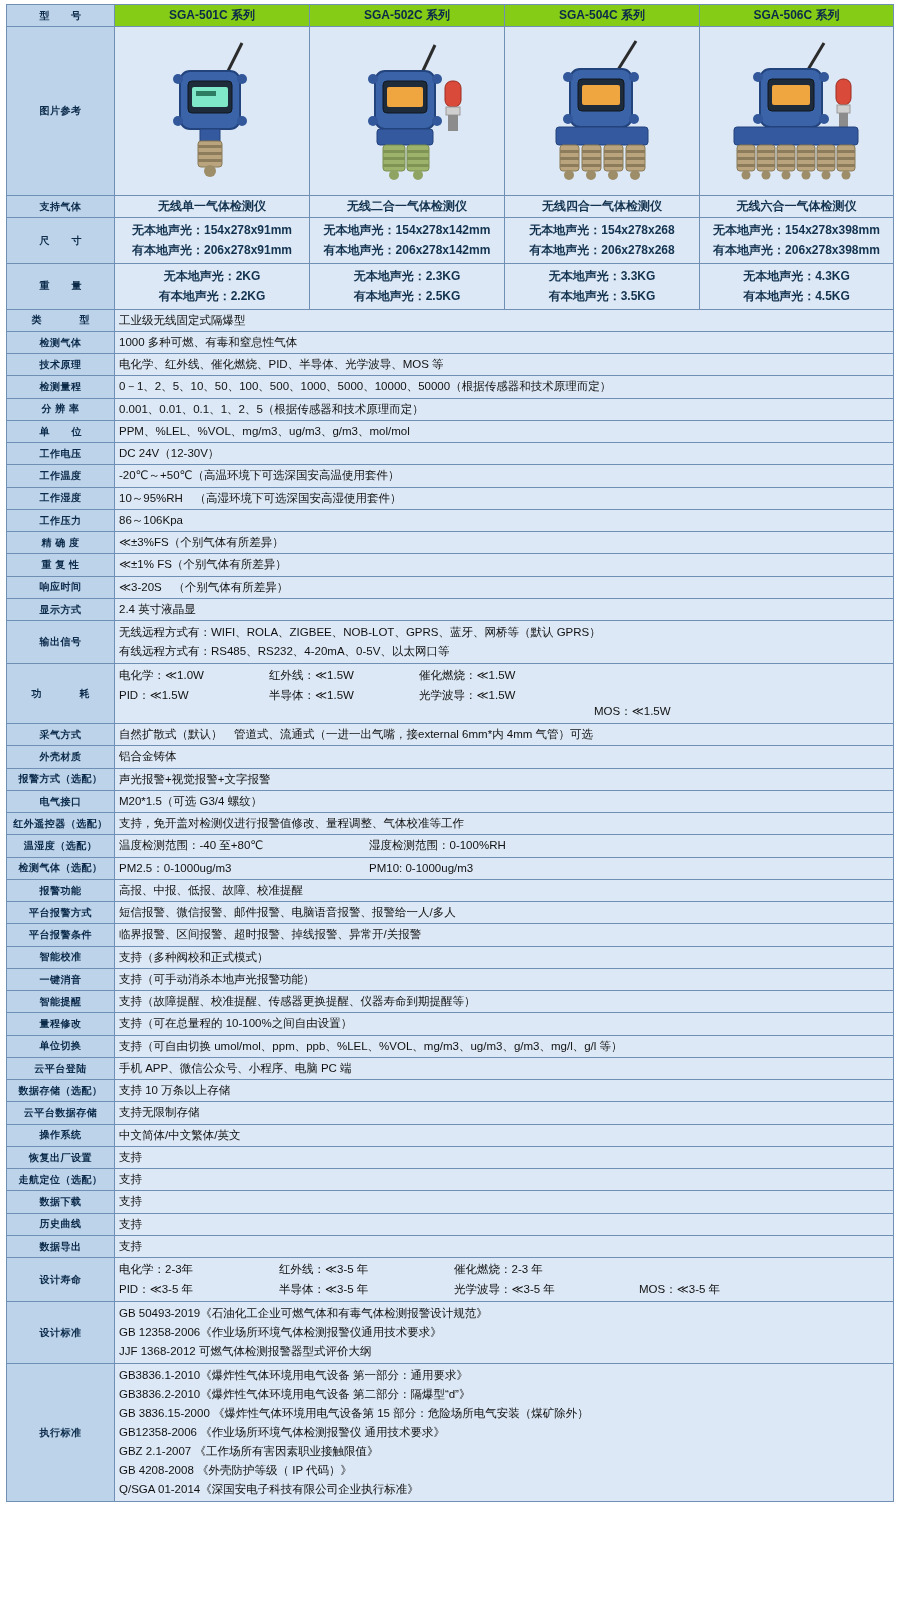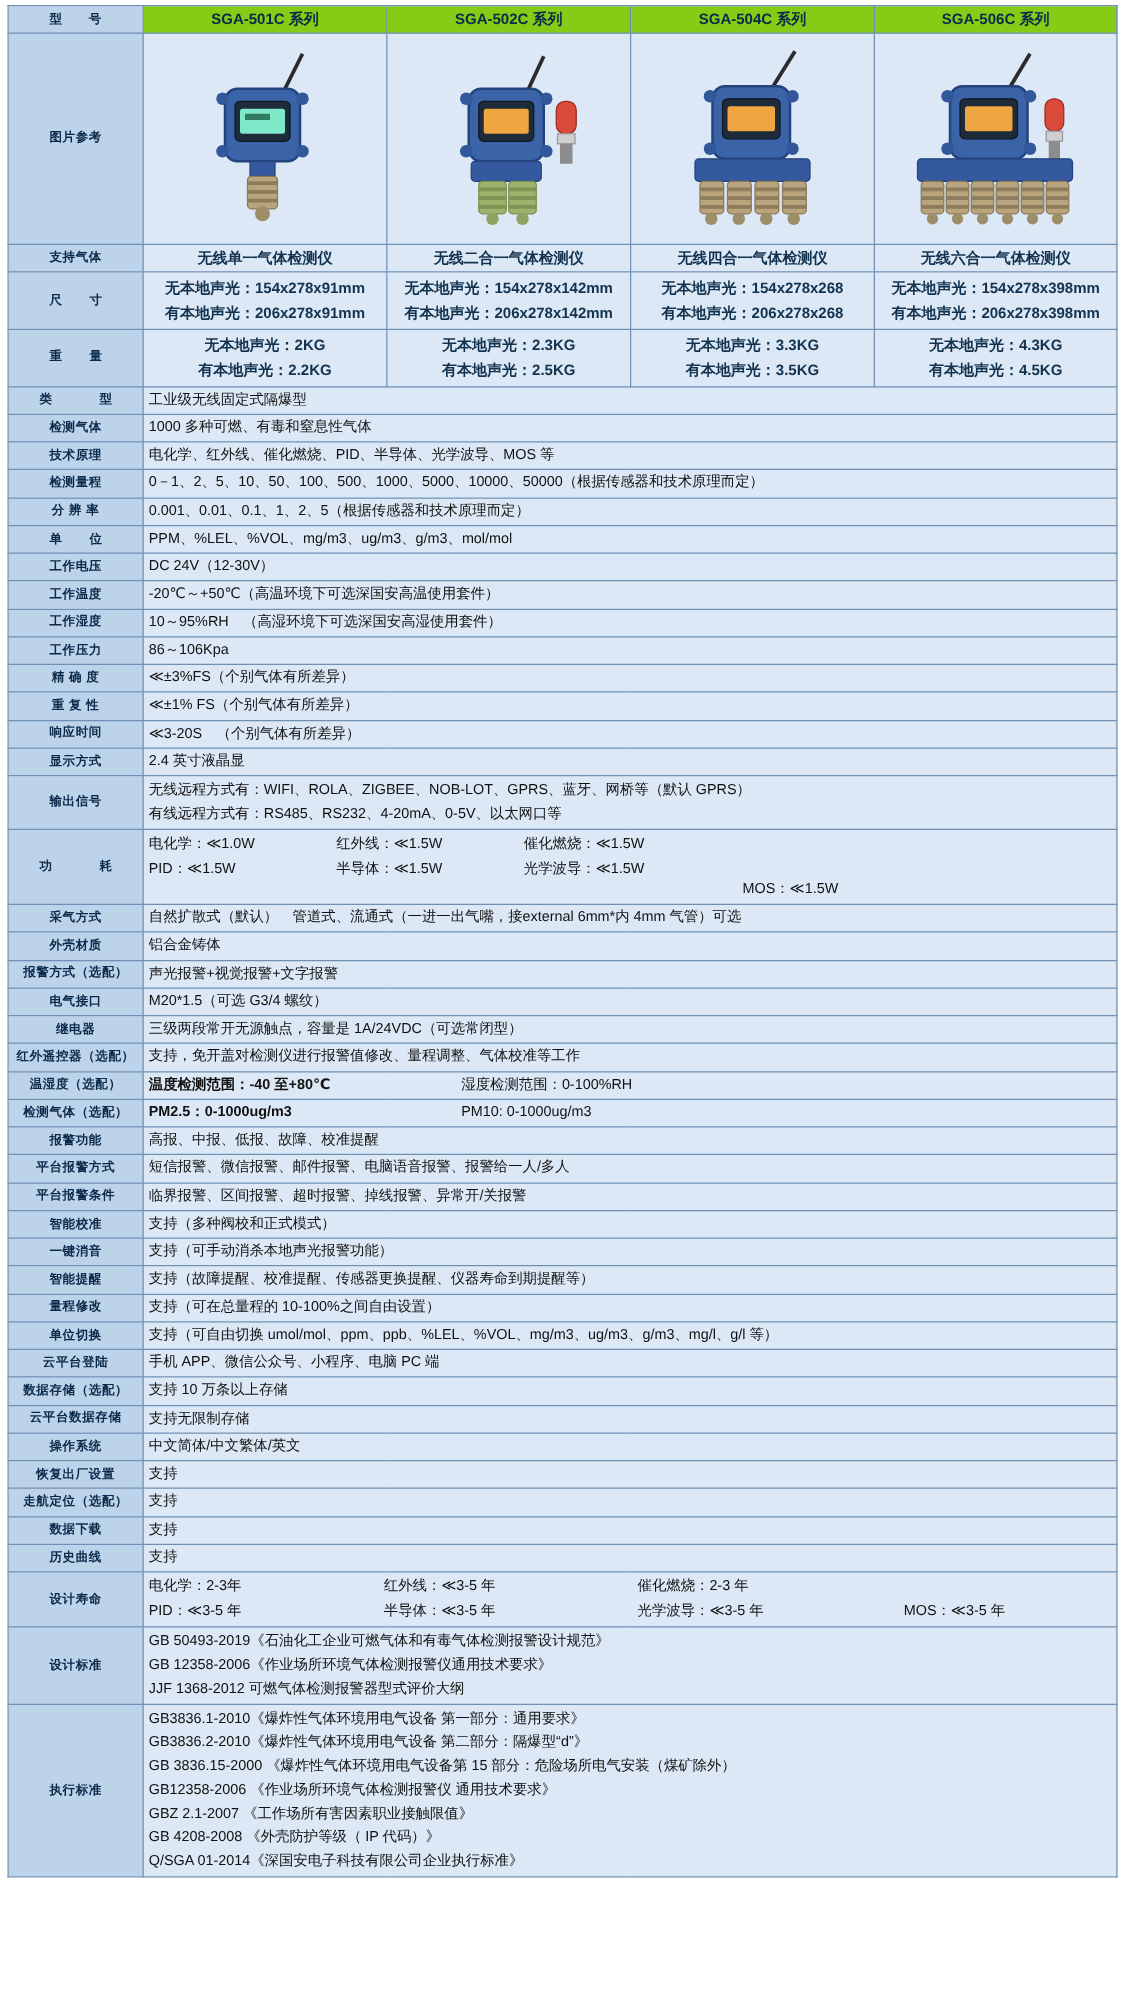--- a/index.html
+++ b/index.html
@@ -64,29 +64,29 @@
     height: 168px;
     padding: 2px;
   }
   .twoline > div { line-height: 1.7; white-space: nowrap; }
   .pw-row { display: flex; line-height: 1.7; }
   .pw-row span { display: inline-block; }
   .pw-a { width: 150px; }
   .pw-b { width: 150px; }
   .pw-c { width: 175px; }
   .pw-d { width: 120px; margin-top: 16px; }
-  .life-row { display: flex; line-height: 1.7; gap: 28px; }
+  .life-row { display: flex; line-height: 1.7; }
   .life-row span { display: inline-block; }
   .lf-a { width: 160px; }
   .lf-b { width: 175px; }
   .lf-c { width: 185px; }
   .lf-d { width: 140px; }
   .lines > div { line-height: 1.65; }
   .temp-row { display: flex; }
-  .temp-row span:first-child { width: 250px; font-weight: bold; }
+  .temp-row span:first-child { width: 250px; }
 
   
   .det { position: relative; width: 100%; height: 164px; }
   .det svg { display: block; margin: 0 auto; }
 </style>
 </head>
 <body>
 
 <div class="sheet">
   <table class="spec">
@@ -406,24 +406,20 @@
       </tr>
       <tr>
         <td class="lbl">报警方式（选配）</td>
         <td class="val" colspan="4">声光报警+视觉报警+文字报警</td>
       </tr>
       <tr>
         <td class="lbl">电气接口</td>
         <td class="val" colspan="4">M20*1.5（可选 G3/4 螺纹）</td>
       </tr>
       <tr>
-        <td class="lbl">继电器</td>
-        <td class="val" colspan="4">三级两段常开无源触点，容量是 1A/24VDC（可选常闭型）</td>
-      </tr>
-      <tr>
         <td class="lbl">红外遥控器（选配）</td>
         <td class="val" colspan="4">支持，免开盖对检测仪进行报警值修改、量程调整、气体校准等工作</td>
       </tr>
 
       <tr>
         <td class="lbl">温湿度（选配）</td>
         <td class="val" colspan="4">
           <div class="temp-row">
             <span>温度检测范围：-40 至+80℃</span>
             <span>湿度检测范围：0-100%RH</span>
@@ -495,20 +491,24 @@
       <tr>
         <td class="lbl">走航定位（选配）</td>
         <td class="val" colspan="4">支持</td>
       </tr>
       <tr>
         <td class="lbl">数据下载</td>
         <td class="val" colspan="4">支持</td>
       </tr>
       <tr>
         <td class="lbl">历史曲线</td>
+        <td class="val" colspan="4">支持</td>
+      </tr>
+      <tr>
+        <td class="lbl">数据导出</td>
         <td class="val" colspan="4">支持</td>
       </tr>
 
       <tr>
         <td class="lbl">设计寿命</td>
         <td class="val" colspan="4">
           <div class="life-row">
             <span class="lf-a">电化学：2-3年</span>
             <span class="lf-b">红外线：≪3-5 年</span>
             <span class="lf-c">催化燃烧：2-3 年</span>

